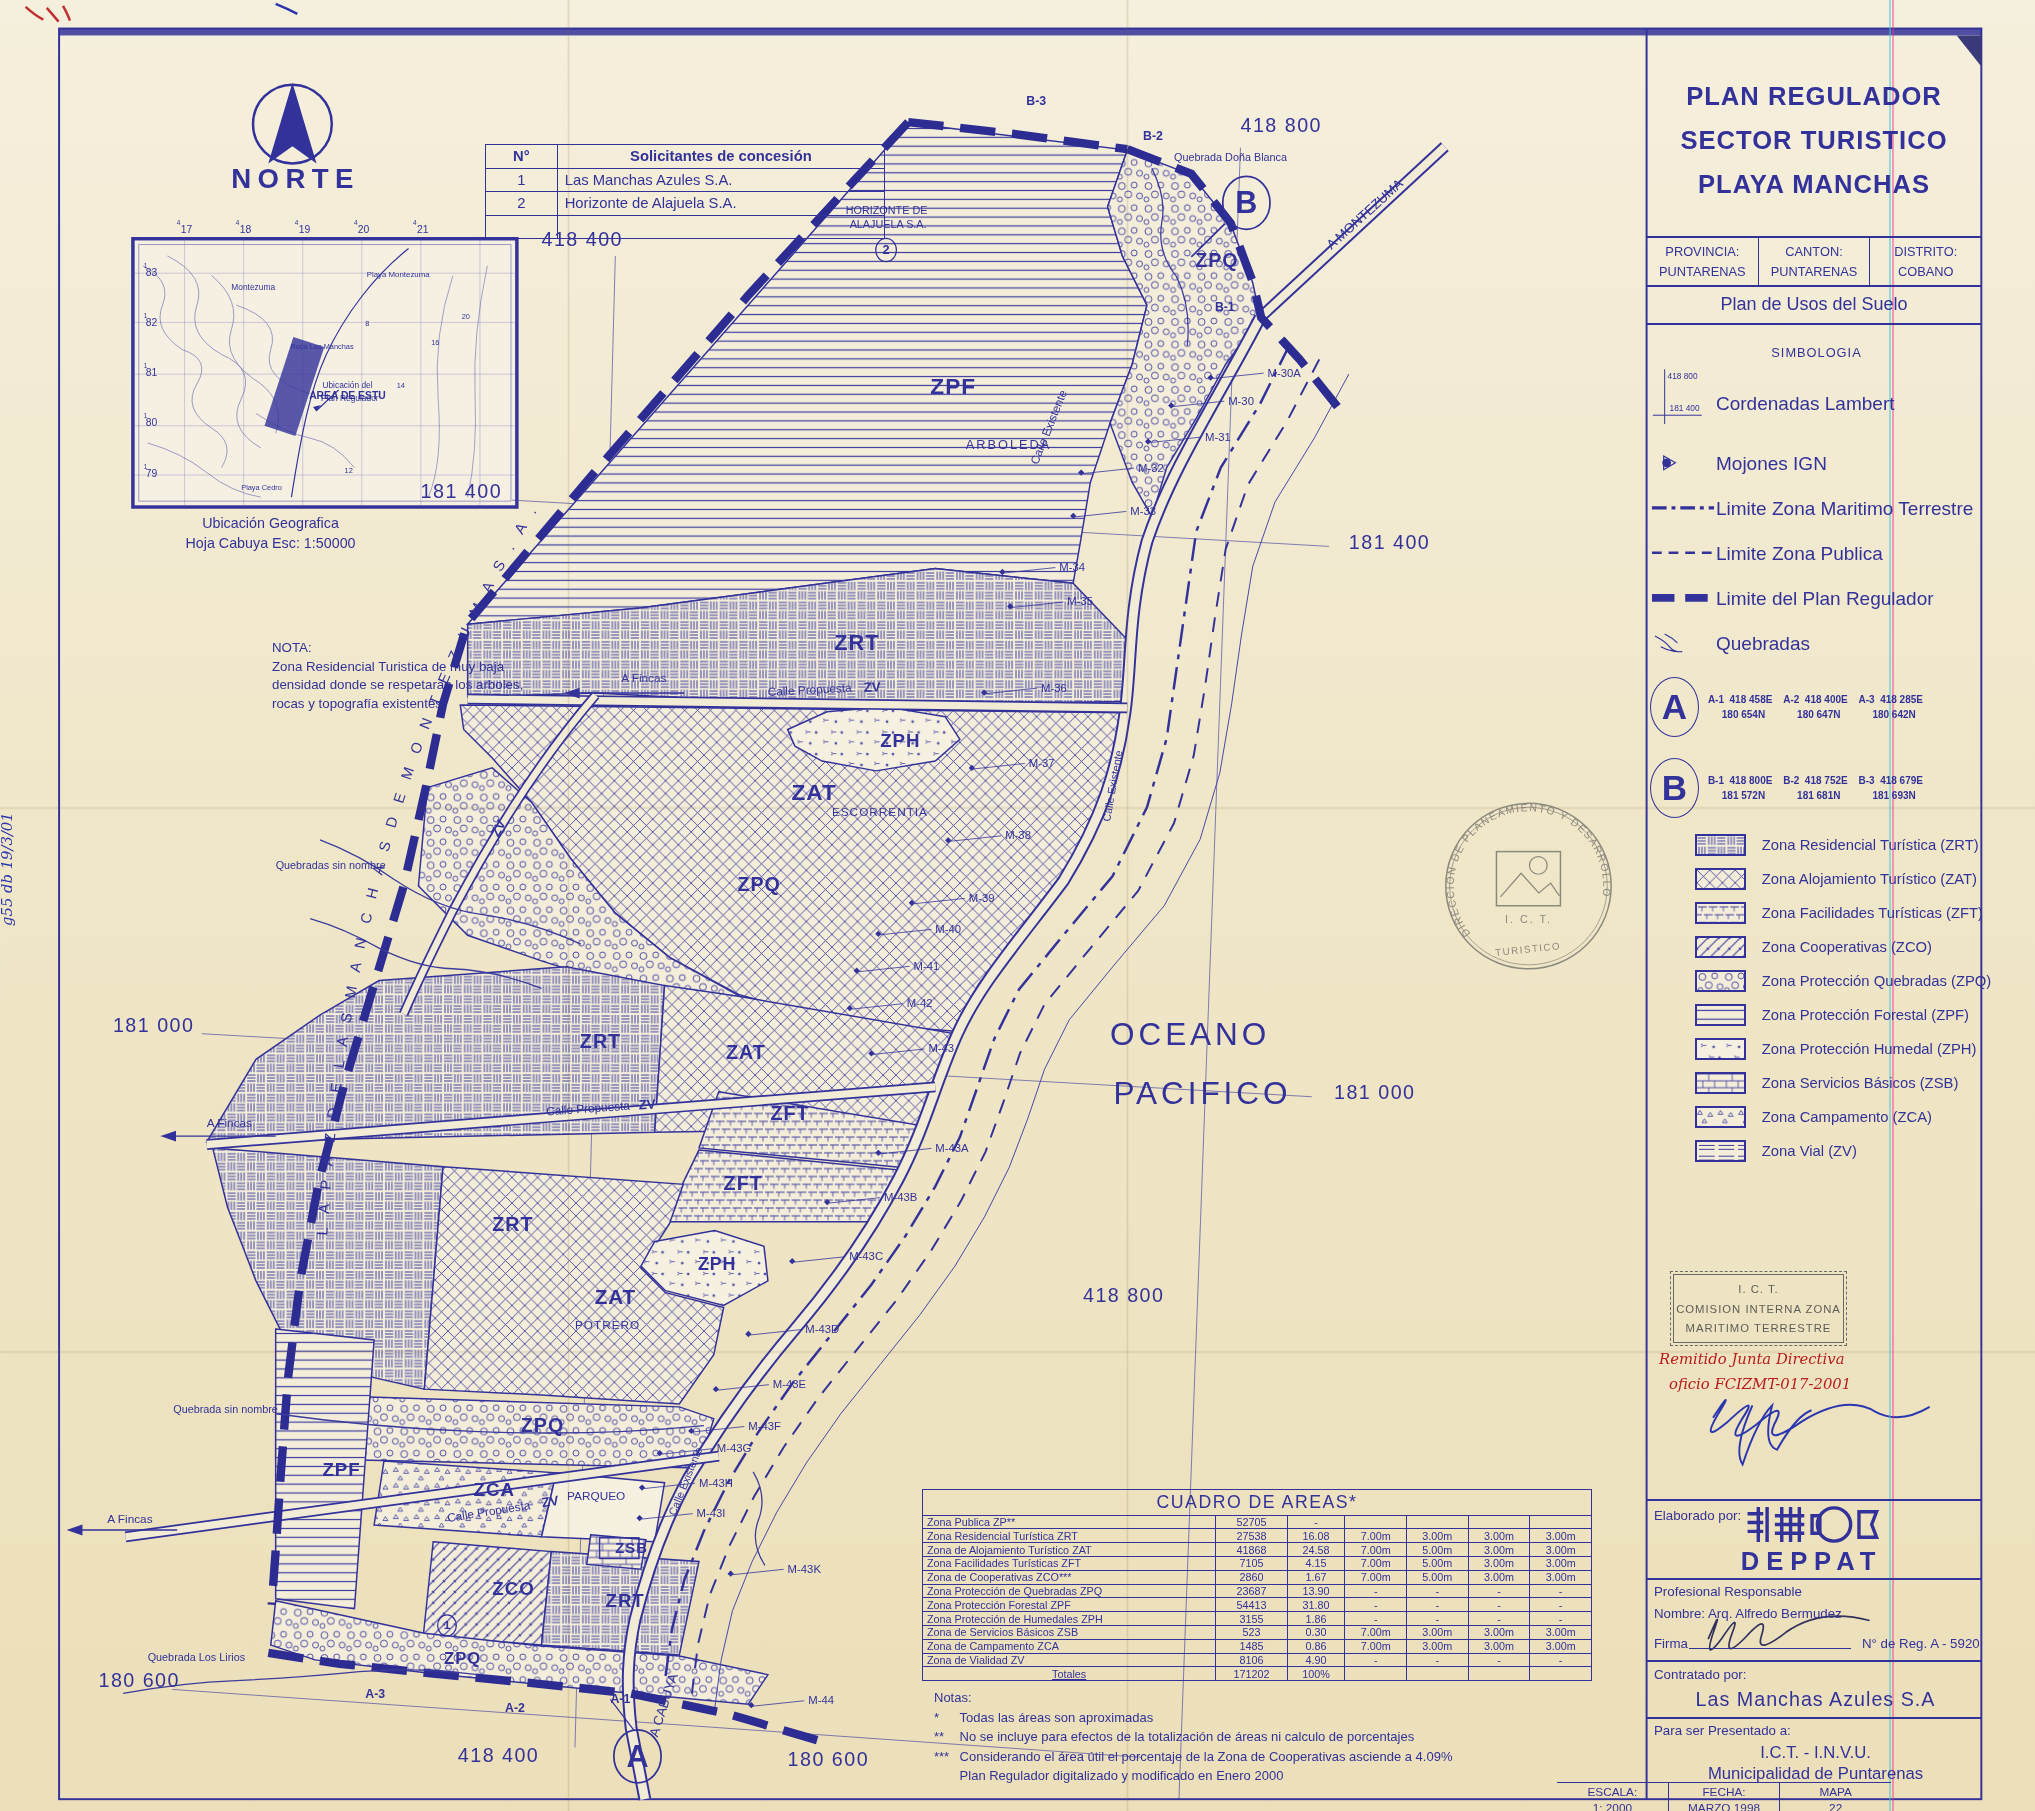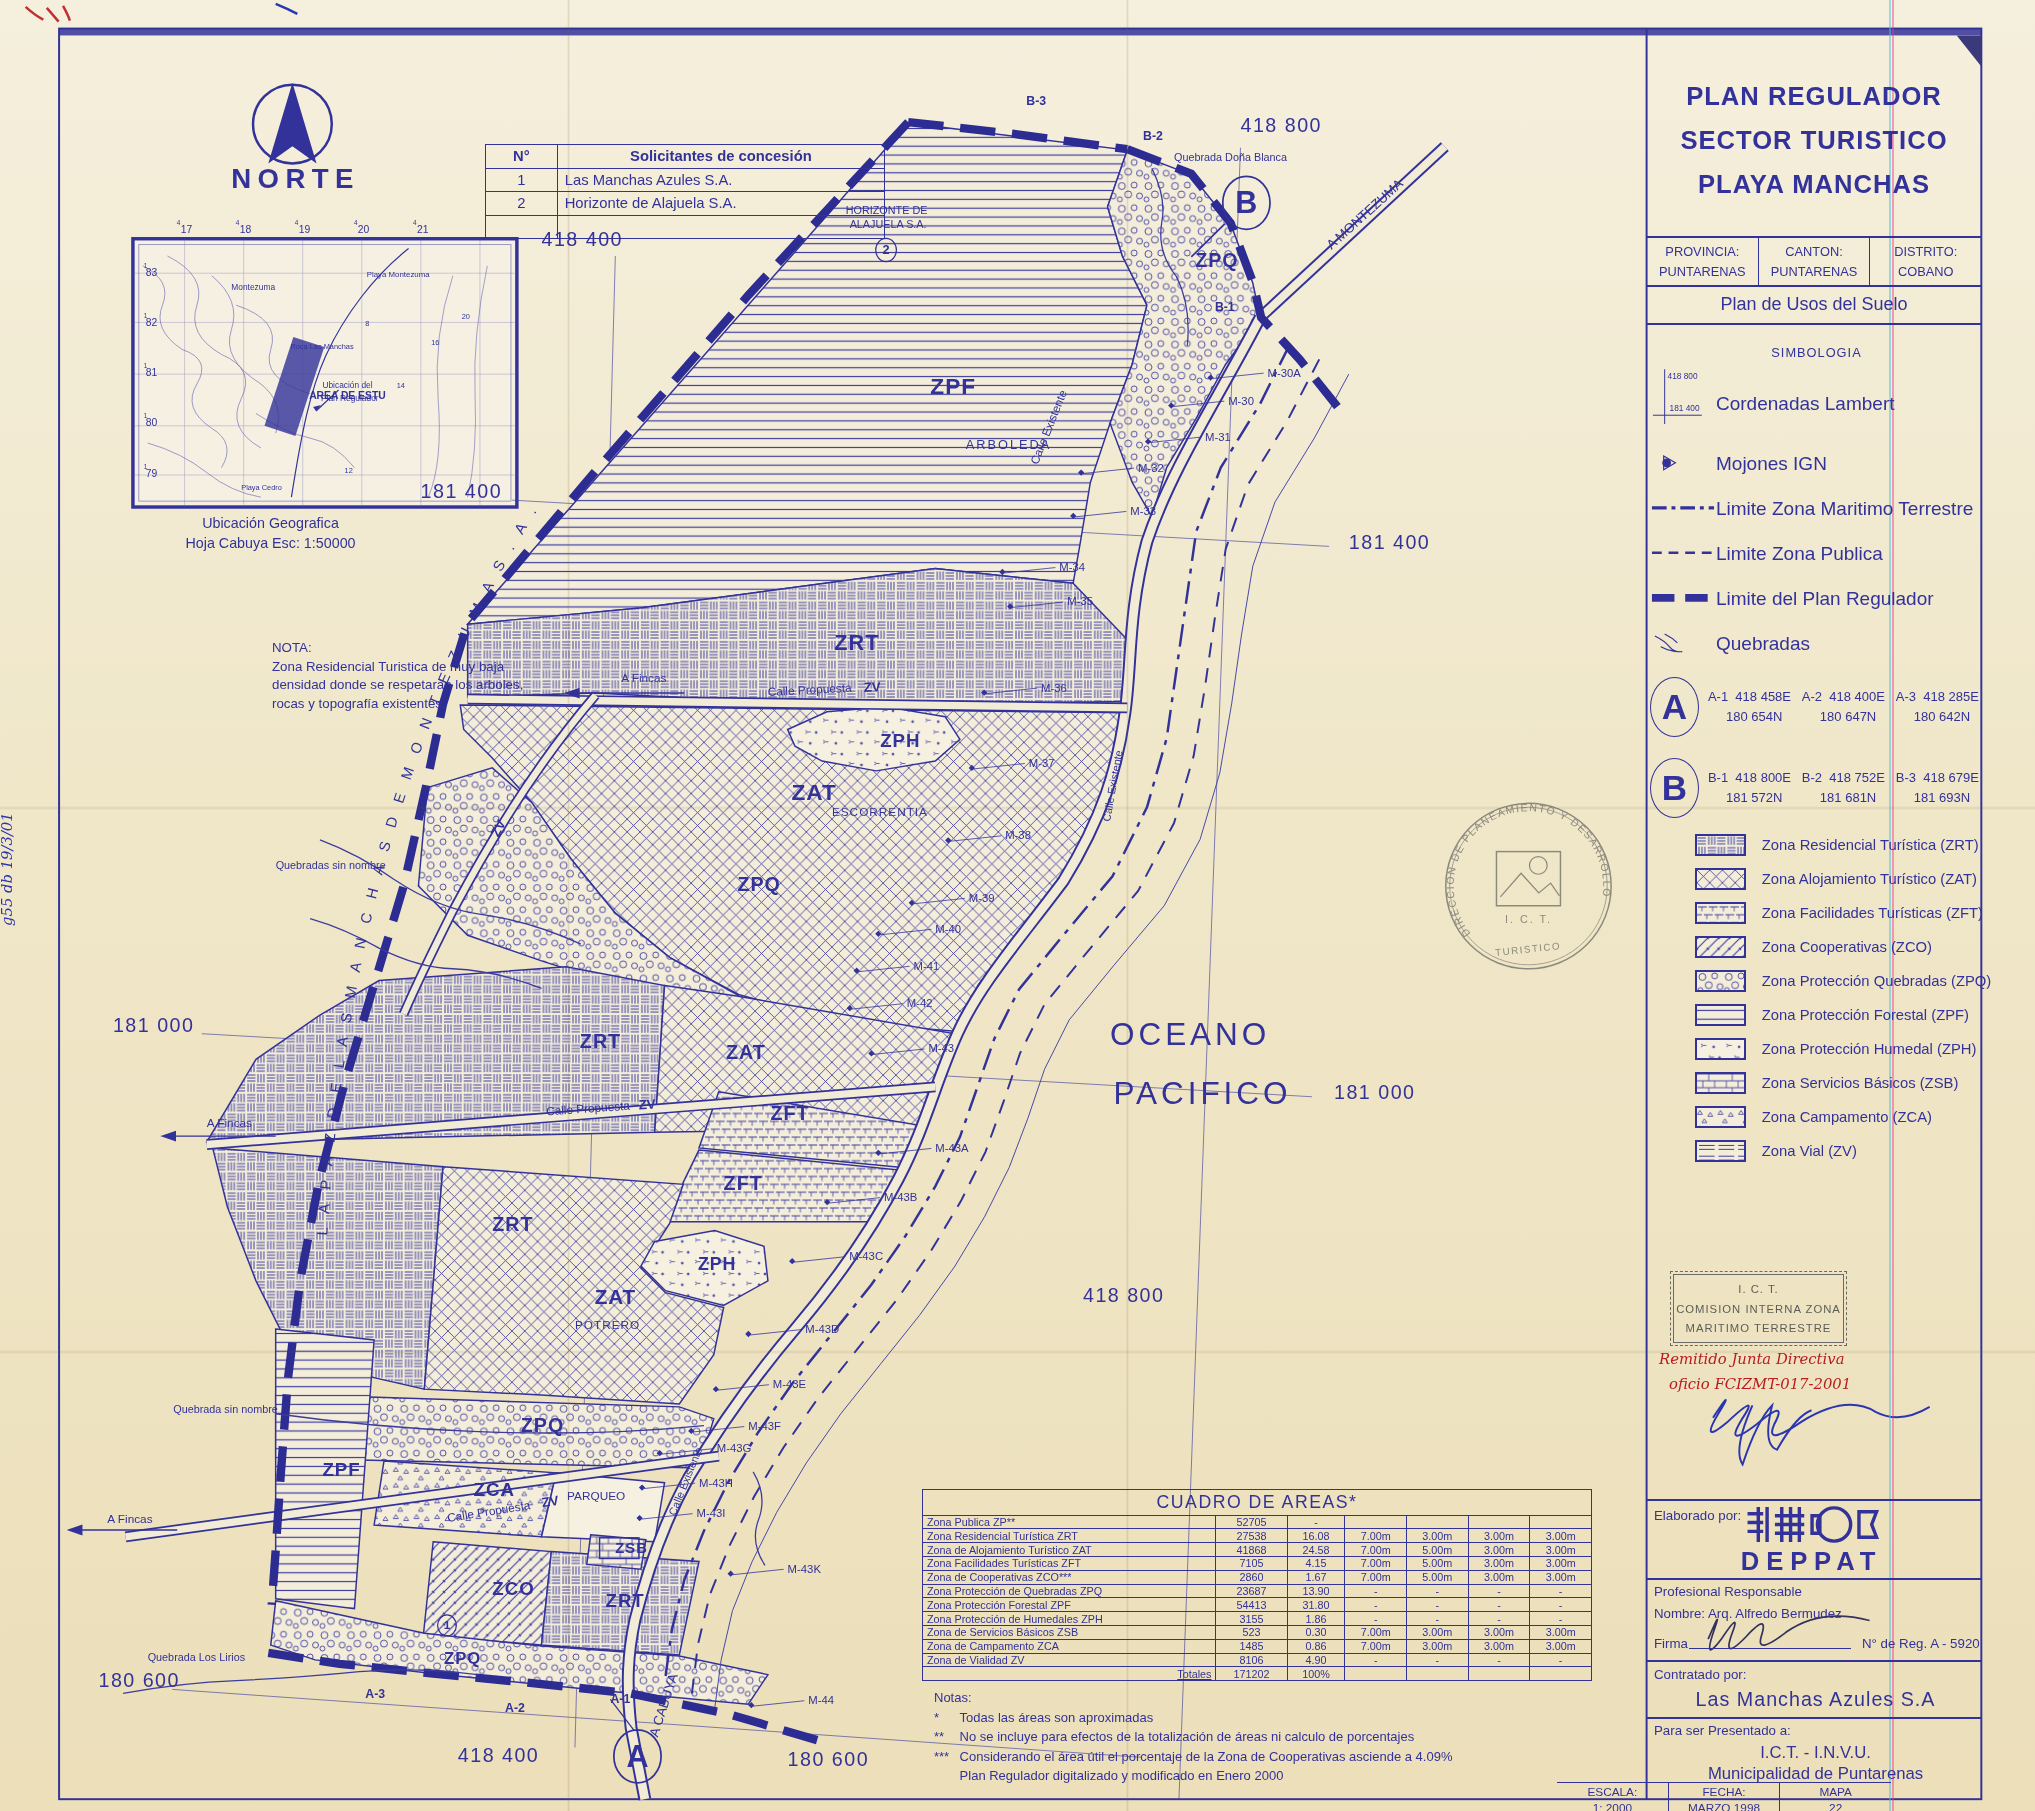--- a/index.html
+++ b/index.html
@@ -19,21 +19,21 @@
   .leg-head{left:1708px;top:345px;width:217px;text-align:center;font-size:12.8px;letter-spacing:1px;}
   .leg-col{left:1650px;top:367px;width:331px;}
   .leg-row{display:flex;align-items:center;height:45px;}
   .leg-sym{width:66px;flex:0 0 66px;}
   .leg-lab{font-size:19px;}
   .leg-coords{height:74px;}
   .pt-group{display:flex;align-items:center;height:81px;}
   .pt-circle{width:47px;height:58px;border:1.5px solid #32329a;border-radius:50%;flex:0 0 47px;
              display:flex;align-items:center;justify-content:center;font-size:35px;font-weight:bold;margin-right:8.9px;}
   .pt-entries{display:flex;gap:10.8px;}
-  .pt-entry{font-size:13px;font-weight:normal;line-height:1.5;white-space:nowrap;}
+  .pt-entry{font-size:10px;font-weight:bold;line-height:1.5;white-space:nowrap;}
   .zone-row{display:flex;align-items:center;height:34px;padding-left:45px;}
   .zone-sw{width:51px;height:22.6px;flex:0 0 51px;border:2px solid #32329a;box-sizing:border-box;}
   .zone-sw svg{display:block;width:100%;height:100%;}
   .zone-lab{font-size:14.8px;margin-left:15.8px;white-space:nowrap;}
   
   .stampbox{left:1673px;top:1274px;width:171px;height:69px;border:1.5px solid #6a6a66;outline:0.5px dashed #6a6a66;outline-offset:2px;
             color:#5d5d58;text-align:center;font-size:11.3px;line-height:1.75;padding-top:4.9px;box-sizing:border-box;letter-spacing:1px;}
   .handw{color:#b91c1c;font-family:"DejaVu Serif",serif;font-style:italic;font-size:14.8px;}
   .cred-label{font-size:13.3px;}
   .deppat{left:1664px;top:1547px;width:295px;text-align:center;font-size:25.6px;font-weight:bold;letter-spacing:6.9px;}
@@ -841,21 +841,21 @@
           <tr>
             <td>Zona de Vialidad ZV</td>
             <td>8106</td>
             <td>4.90</td>
             <td>-</td>
             <td>-</td>
             <td>-</td>
             <td>-</td>
           </tr>
           <tr>
-            <td style="text-align: right; text-decoration: underline;">Totales</td>
+            <td style="text-align: center; text-decoration: underline;">Totales</td>
             <td>171202</td>
             <td>100%</td>
             <td></td>
             <td></td>
             <td></td>
             <td></td>
           </tr>
         </tbody>
     </table>
   </div>

